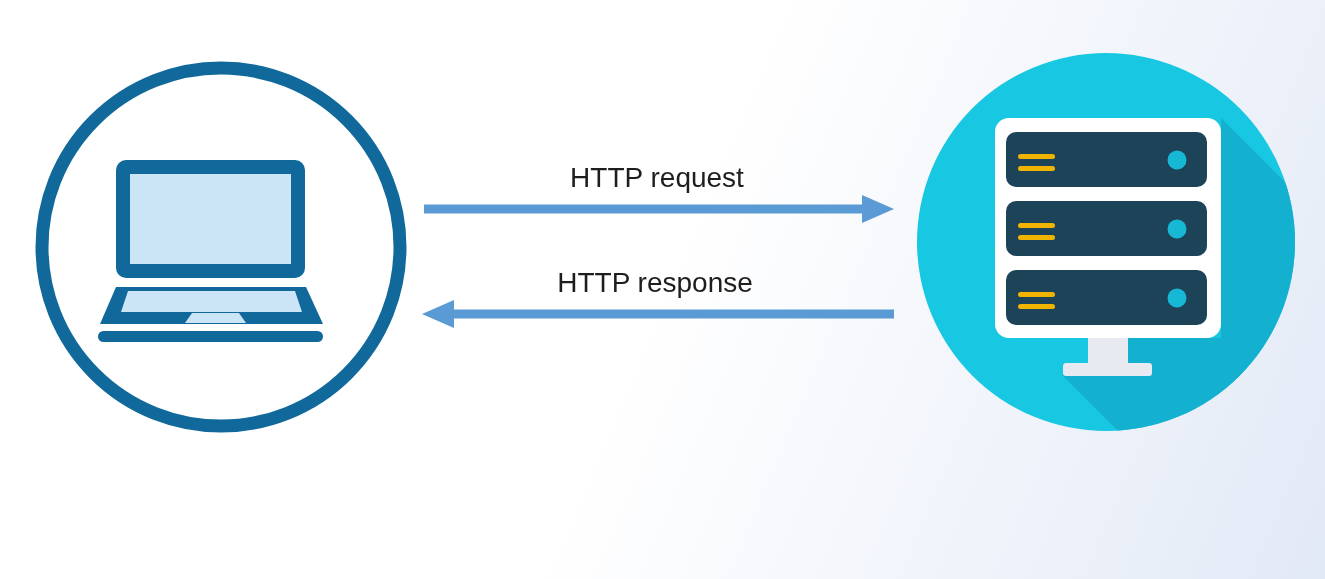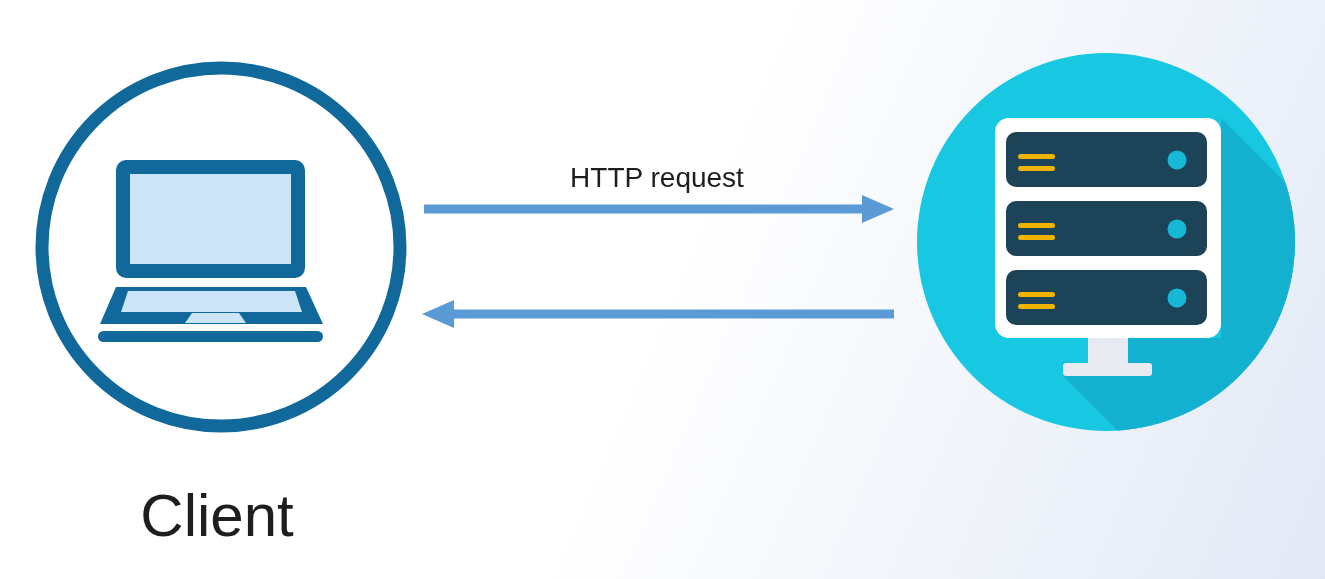--- a/index.html
+++ b/index.html
@@ -76,20 +76,20 @@
       </g>
     </g>
   </svg>
 
   <div class="abs flow-label" style="left:457px;top:162px">HTTP request</div>
   <svg class="abs" style="left:424px;top:189px" width="470" height="40" viewBox="0 0 470 40">
     <rect x="0" y="15.5" width="444" height="9" style="fill:var(--arrow)"></rect>
     <polygon points="438,6 470,20 438,34" style="fill:var(--arrow)"></polygon>
   </svg>
 
+  <div class="abs flow-label" style="left:455px;top:267px">HTTP response</div>
   <svg class="abs" style="left:422px;top:294px" width="472" height="40" viewBox="0 0 472 40">
     <rect x="28" y="15.5" width="444" height="9" style="fill:var(--arrow)"></rect>
     <polygon points="32,6 0,20 32,34" style="fill:var(--arrow)"></polygon>
   </svg>
 
-  <div class="abs entity-label" style="left:67px;top:483px">Client</div>
 
 </div>
 
 </body></html>

